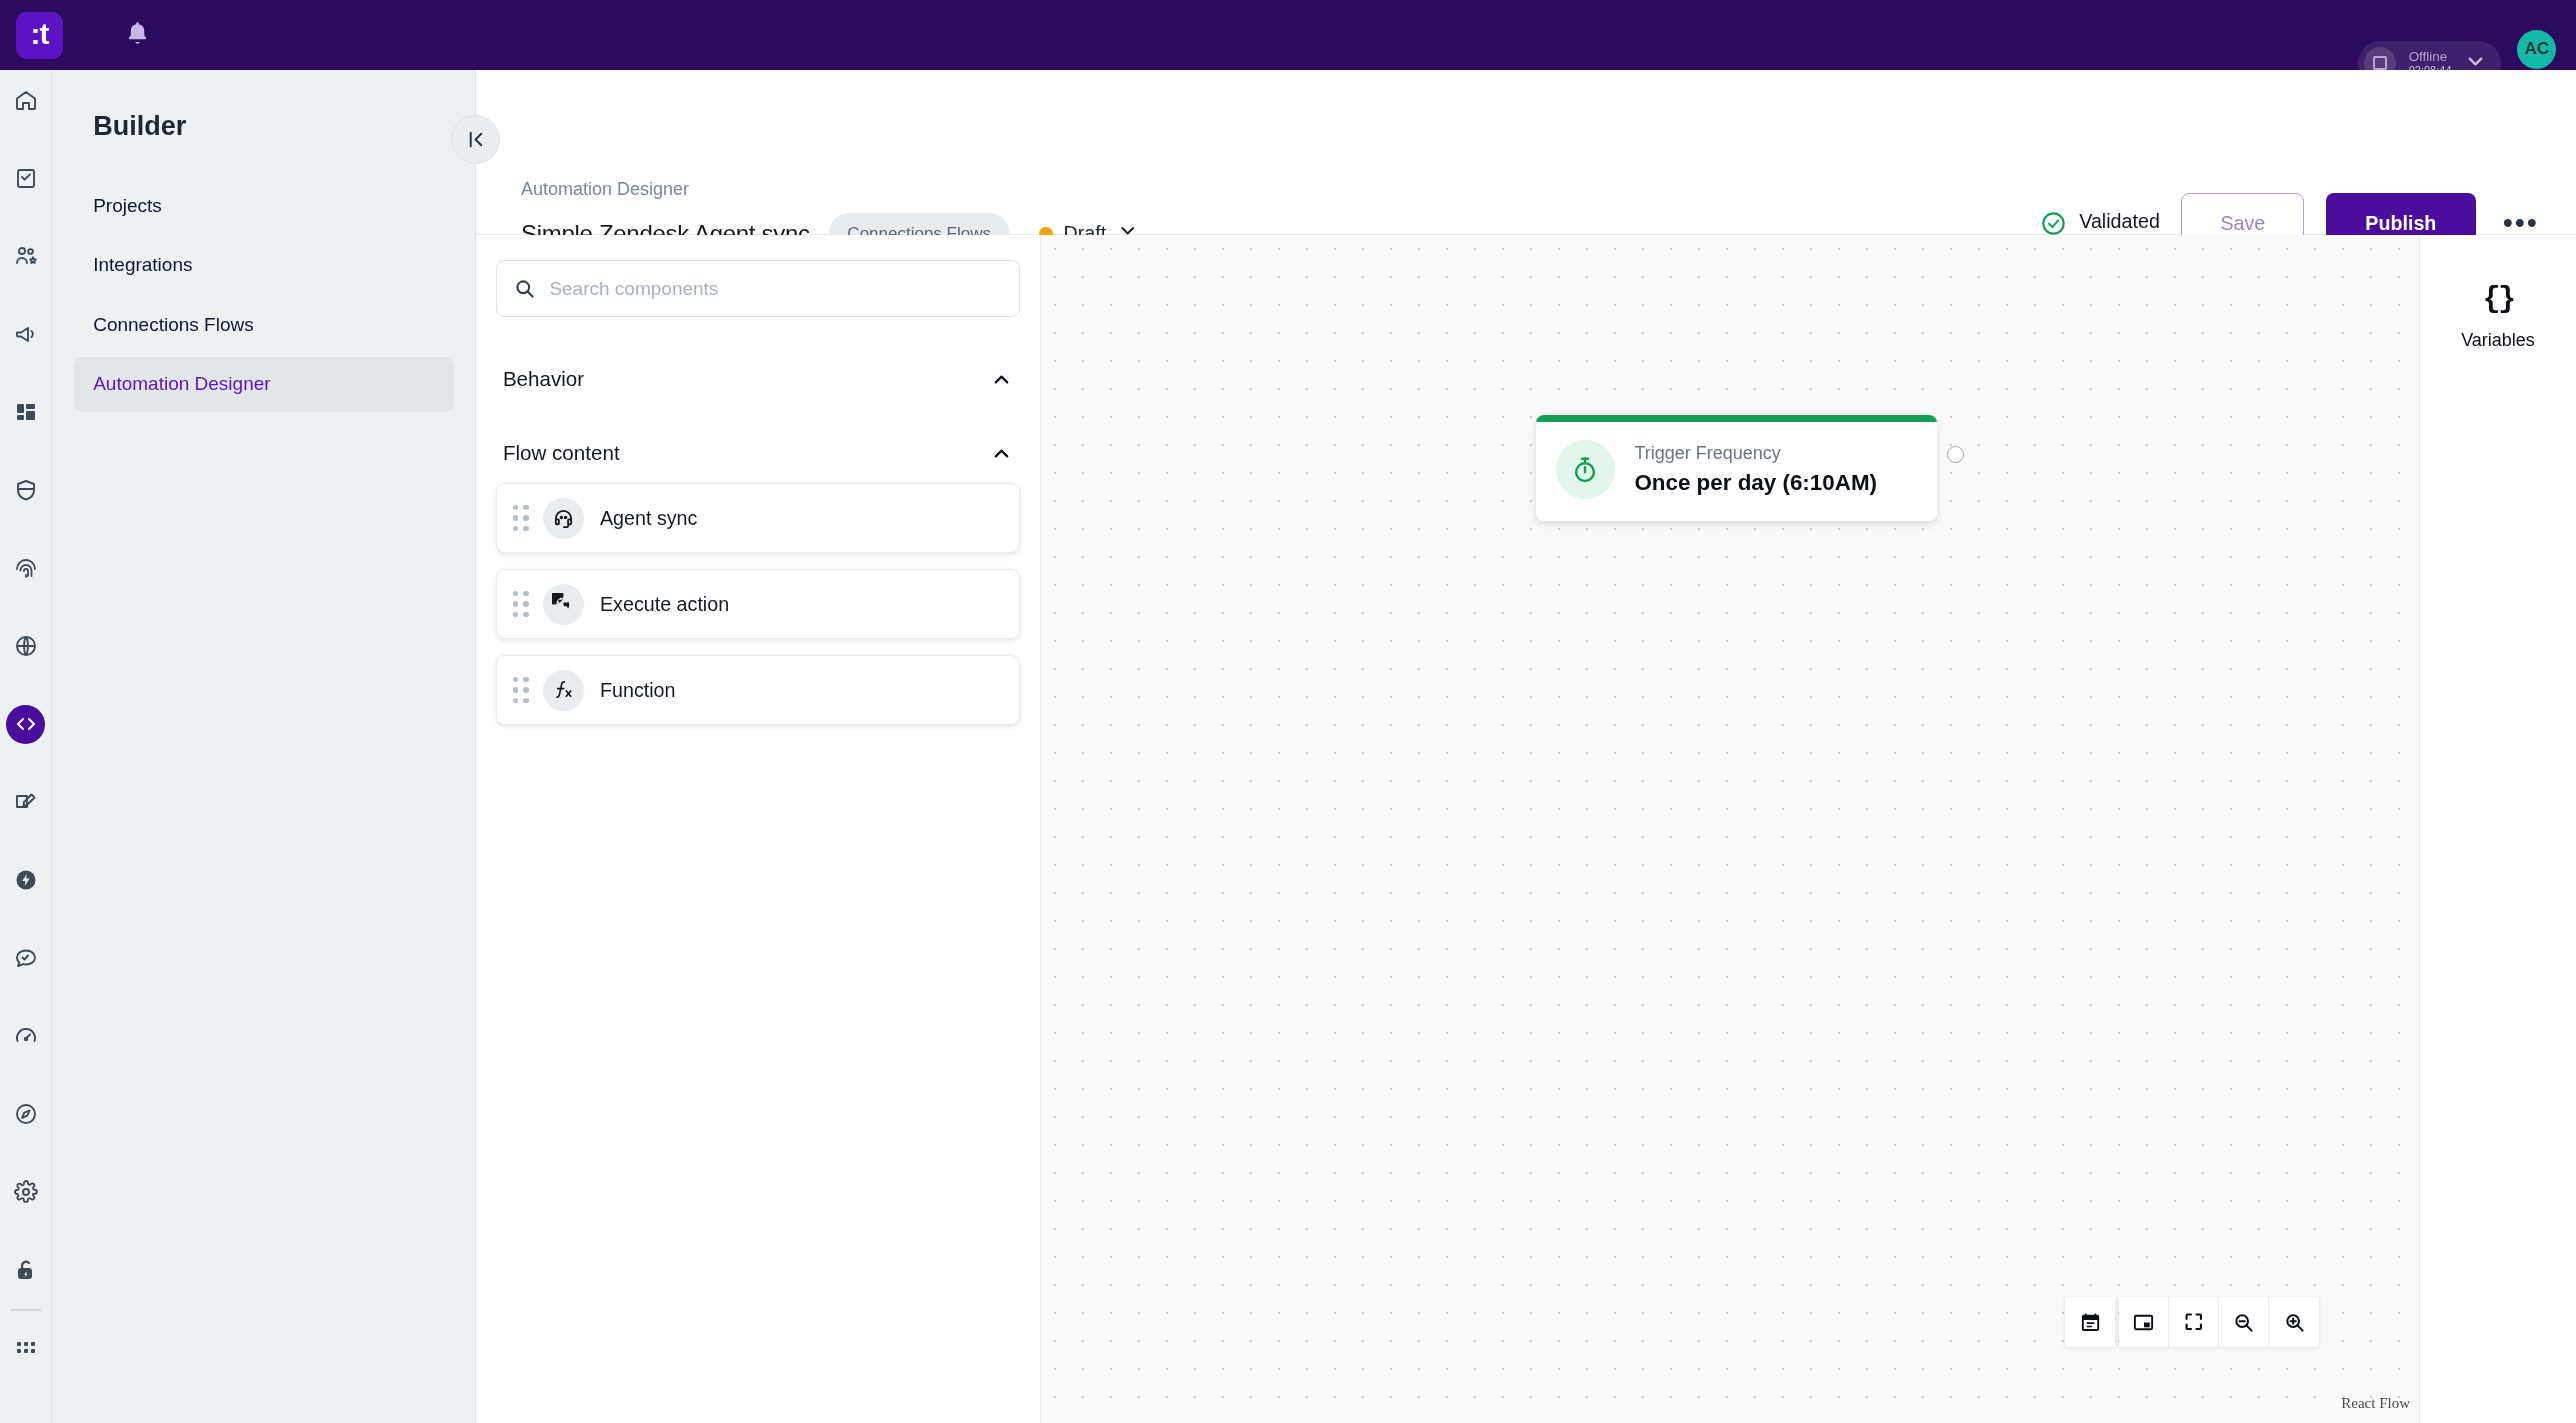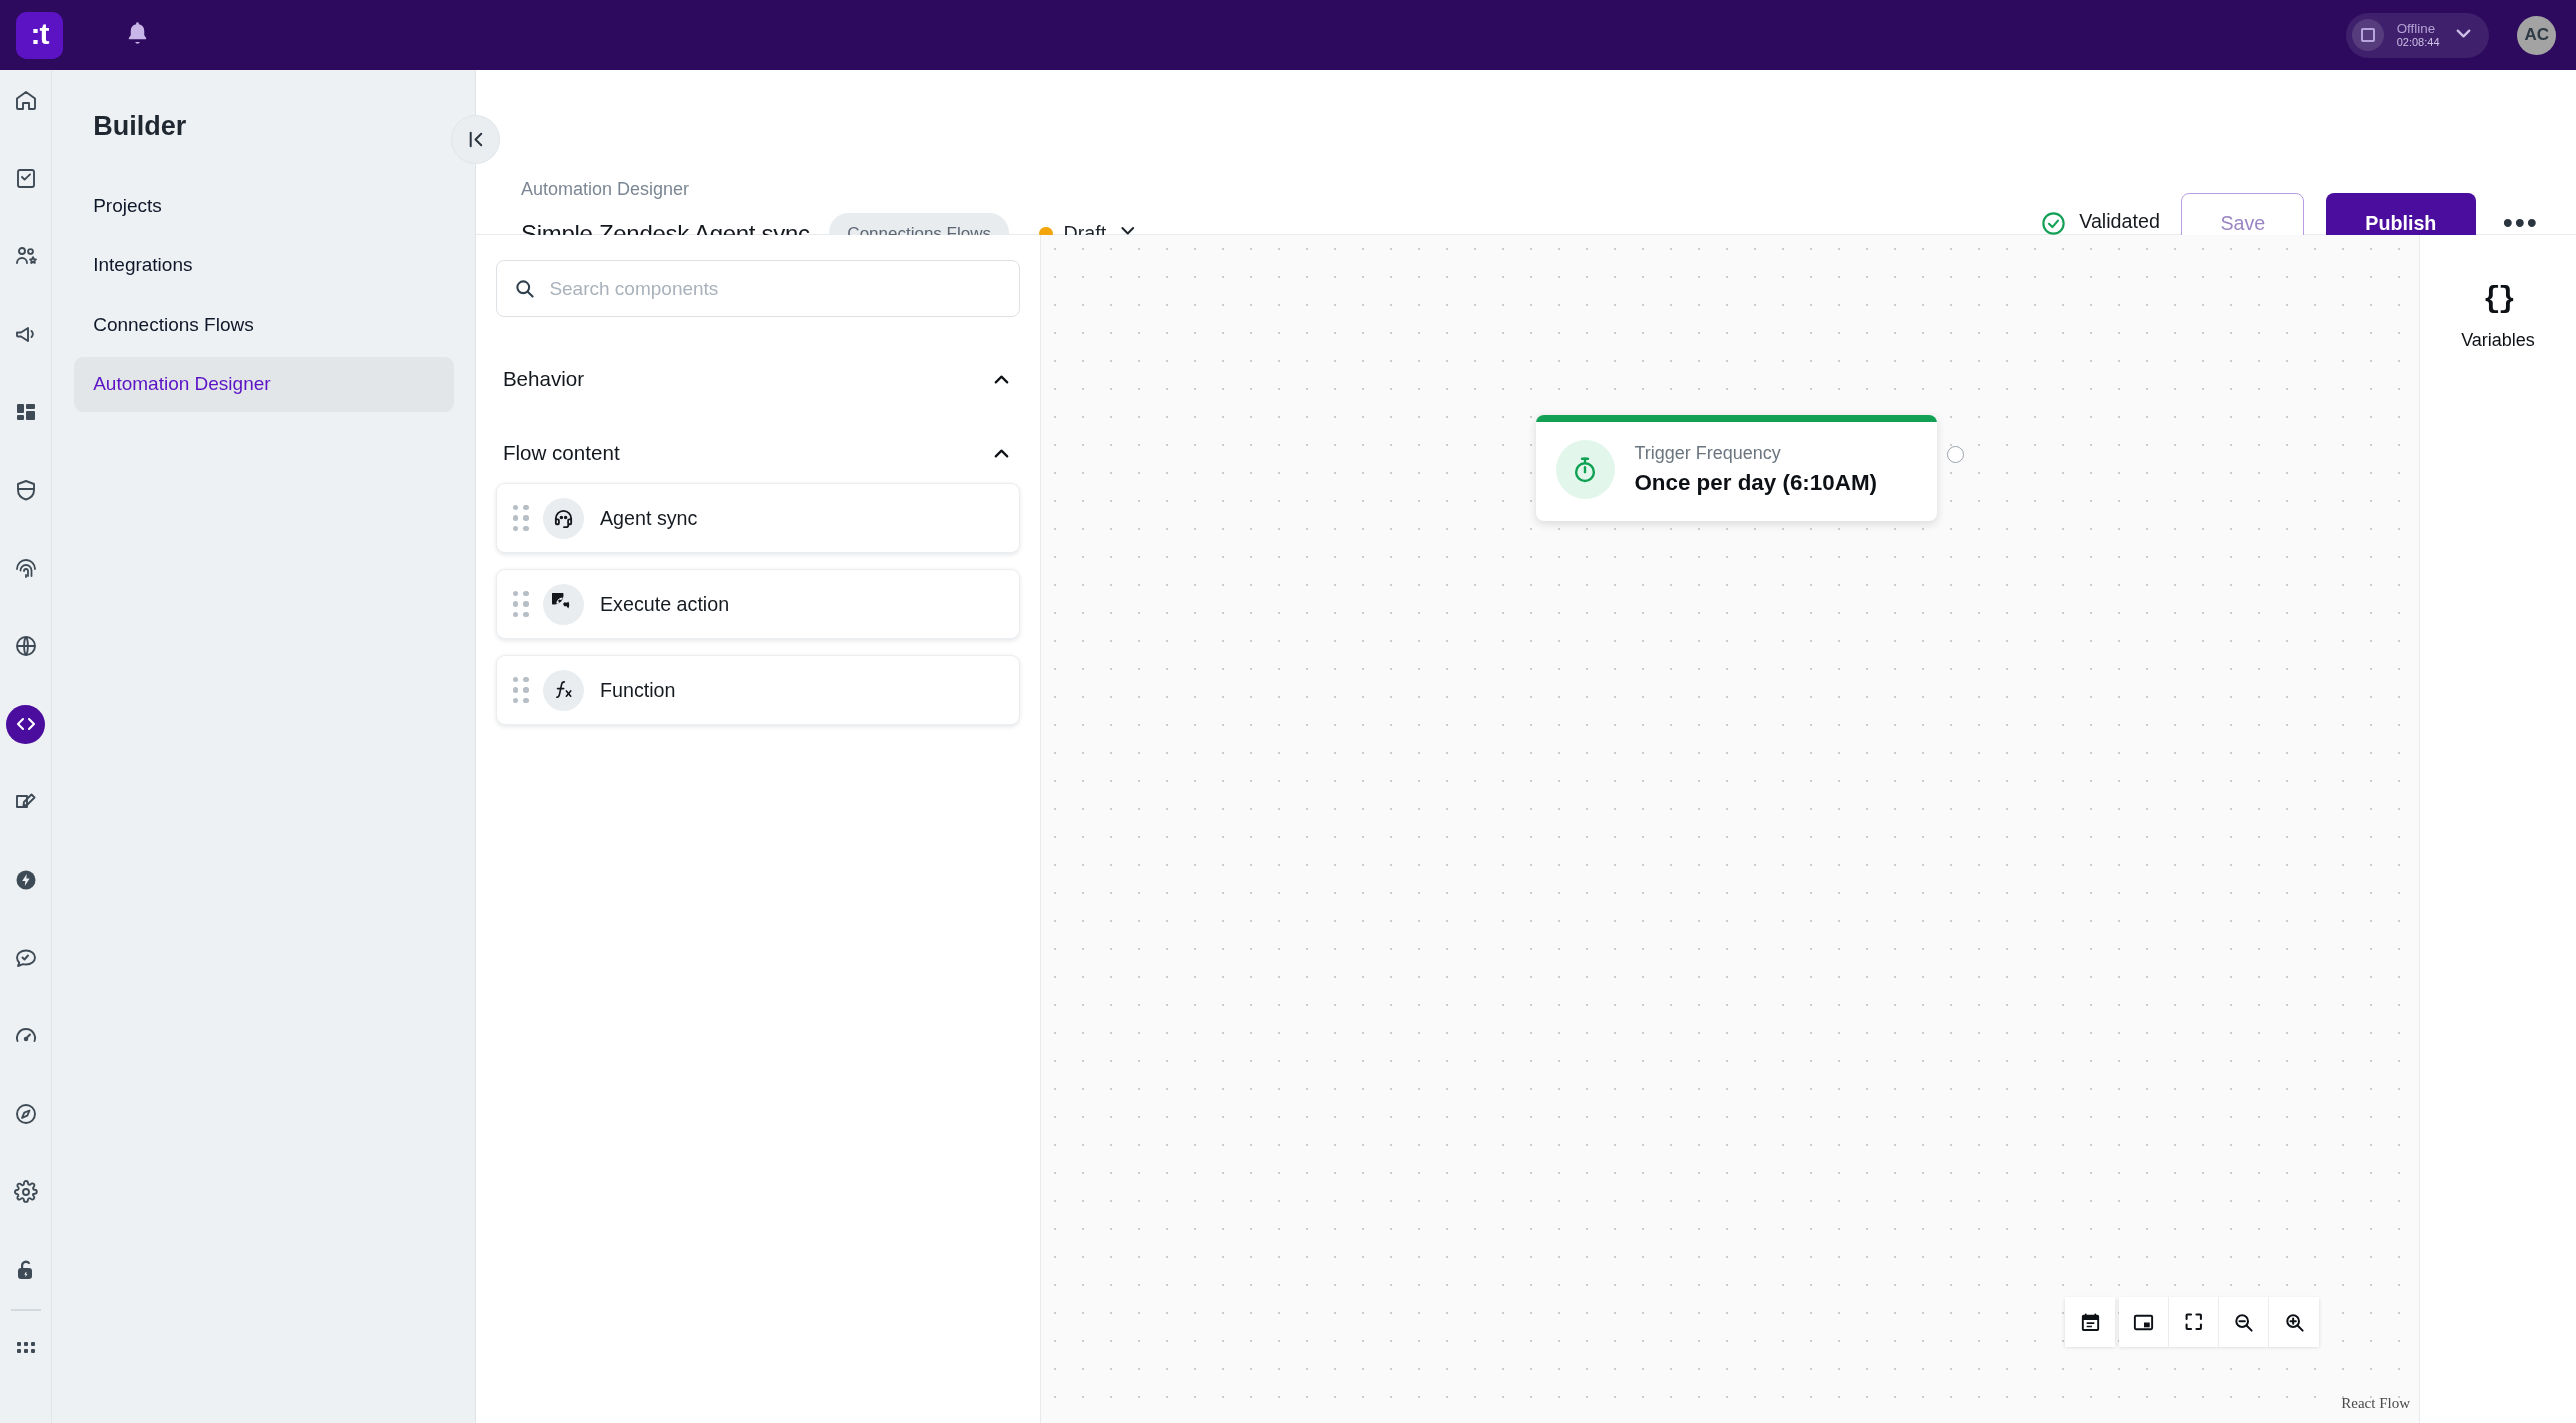--- a/index.html
+++ b/index.html
@@ -20,38 +20,38 @@
     color: #fff; font-size: 30px; font-weight: 700; line-height: 1;
     letter-spacing: -0.9px; padding-bottom: 2.7px;
   }
   .bell { margin-left: 61px; color: #c9b6e8; }
   .topbar-right {
     position: absolute; right: 19.7px; top: 12.5px; display: flex; align-items: center; gap: 16px;
   }
   .status-pill {
     display: flex; align-items: center; gap: 12.5px;
     background: rgba(255,255,255,0.09); border-radius: 23px;
-    height: 45px; padding: 0 14.3px 0 6.3px;
+    height: 45px; padding: 0 14.3px 0 6.3px; margin-top: 28px;
   }
   .status-sq {
     width: 32px; height: 32px; border-radius: 50%;
     background: rgba(255,255,255,0.12);
     display: flex; align-items: center; justify-content: center;
   }
   .status-sq i {
     display:block; width: 13.4px; height: 13.4px; border: 2.2px solid #b9a5dd; border-radius: 1.8px;
   }
   .status-txt { line-height: 1.15; }
   .status-txt .s1 { font-size: 13.4px; color: #b3a0d4; }
   .status-txt .s2 { font-size: 11px; color: #cfc2e6; }
   .chev-d { color: #cdbfe6; }
   .avatar {
-    width: 39px; height: 39px; border-radius: 50%; background: #a3a3a3;
+    width: 39px; height: 39px; border-radius: 50%; background: #14b8a6;
     color: #2e3a44; font-size: 17px; font-weight: 600;
-    display: flex; align-items: center; justify-content: center; margin-left: 12px;
+    display: flex; align-items: center; justify-content: center;
   }
 
   
   .rail {
     position: absolute; top: 70px; left: 0; width: 52px; height: 1354px;
     background: #eef1f3; border-right: 0.9px solid #e0e5e8;
     display: flex; flex-direction: column; align-items: center; padding-top: 10.7px;
   }
   .rail-ic {
     width: 39px; height: 39px; margin-bottom: 0px; border-radius: 50%;

